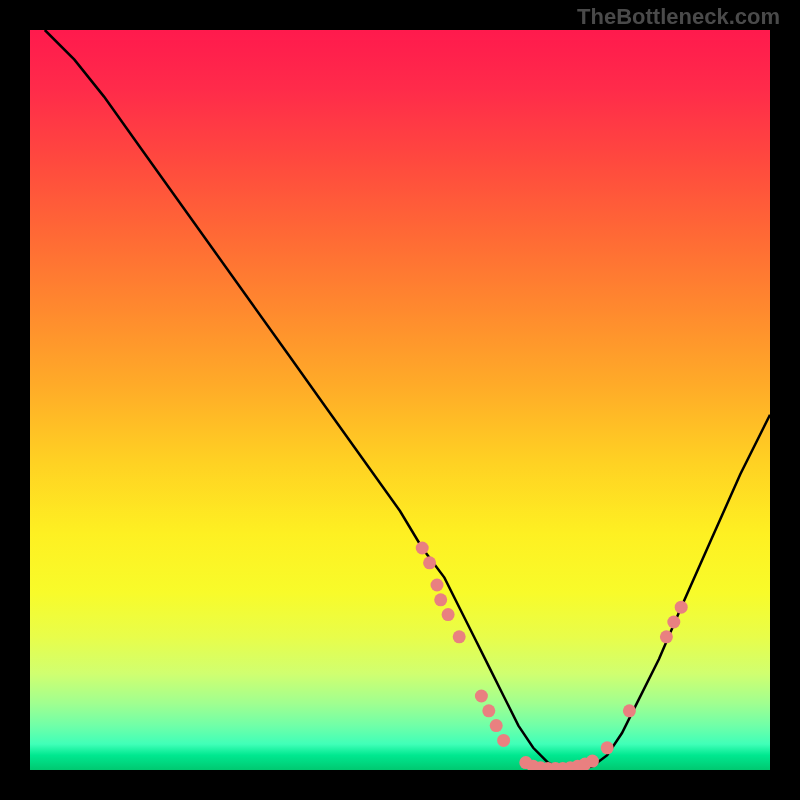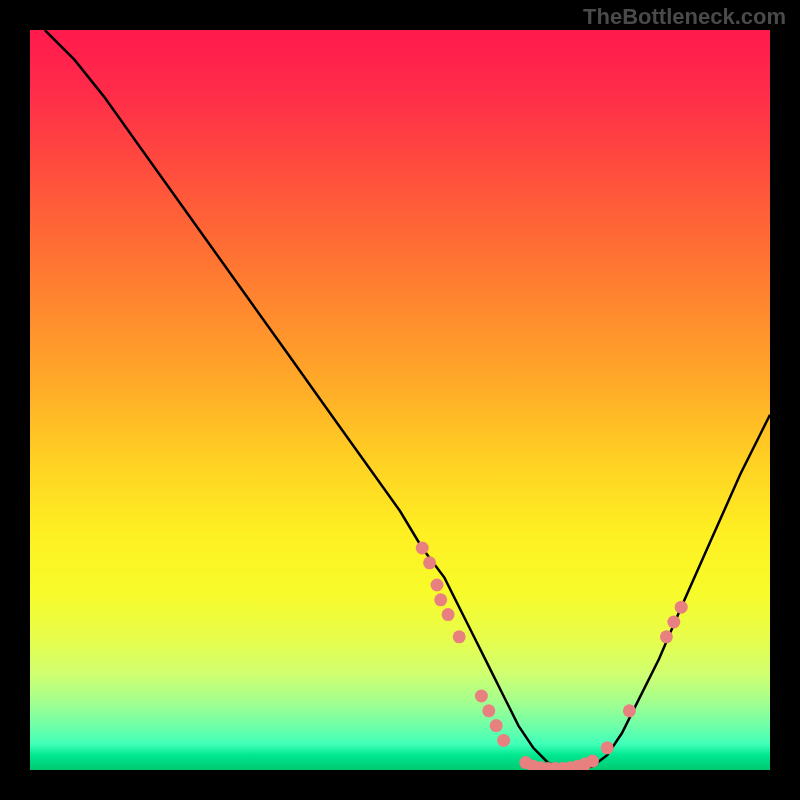--- a/index.html
+++ b/index.html
@@ -6,21 +6,21 @@
   body {
     width: 800px;
     height: 800px;
     background: #000;
     position: relative;
     font-family: Arial, sans-serif;
   }
   .watermark {
     position: absolute;
     top: 4px;
-    right: 14px;
+    right: 20px;
     color: #4a4a4a;
     font-size: 22px;
     font-weight: bold;
     z-index: 10;
     margin-left: 48px;
   }
   .plot-area {
     position: absolute;
     left: 30px;
     top: 30px;

